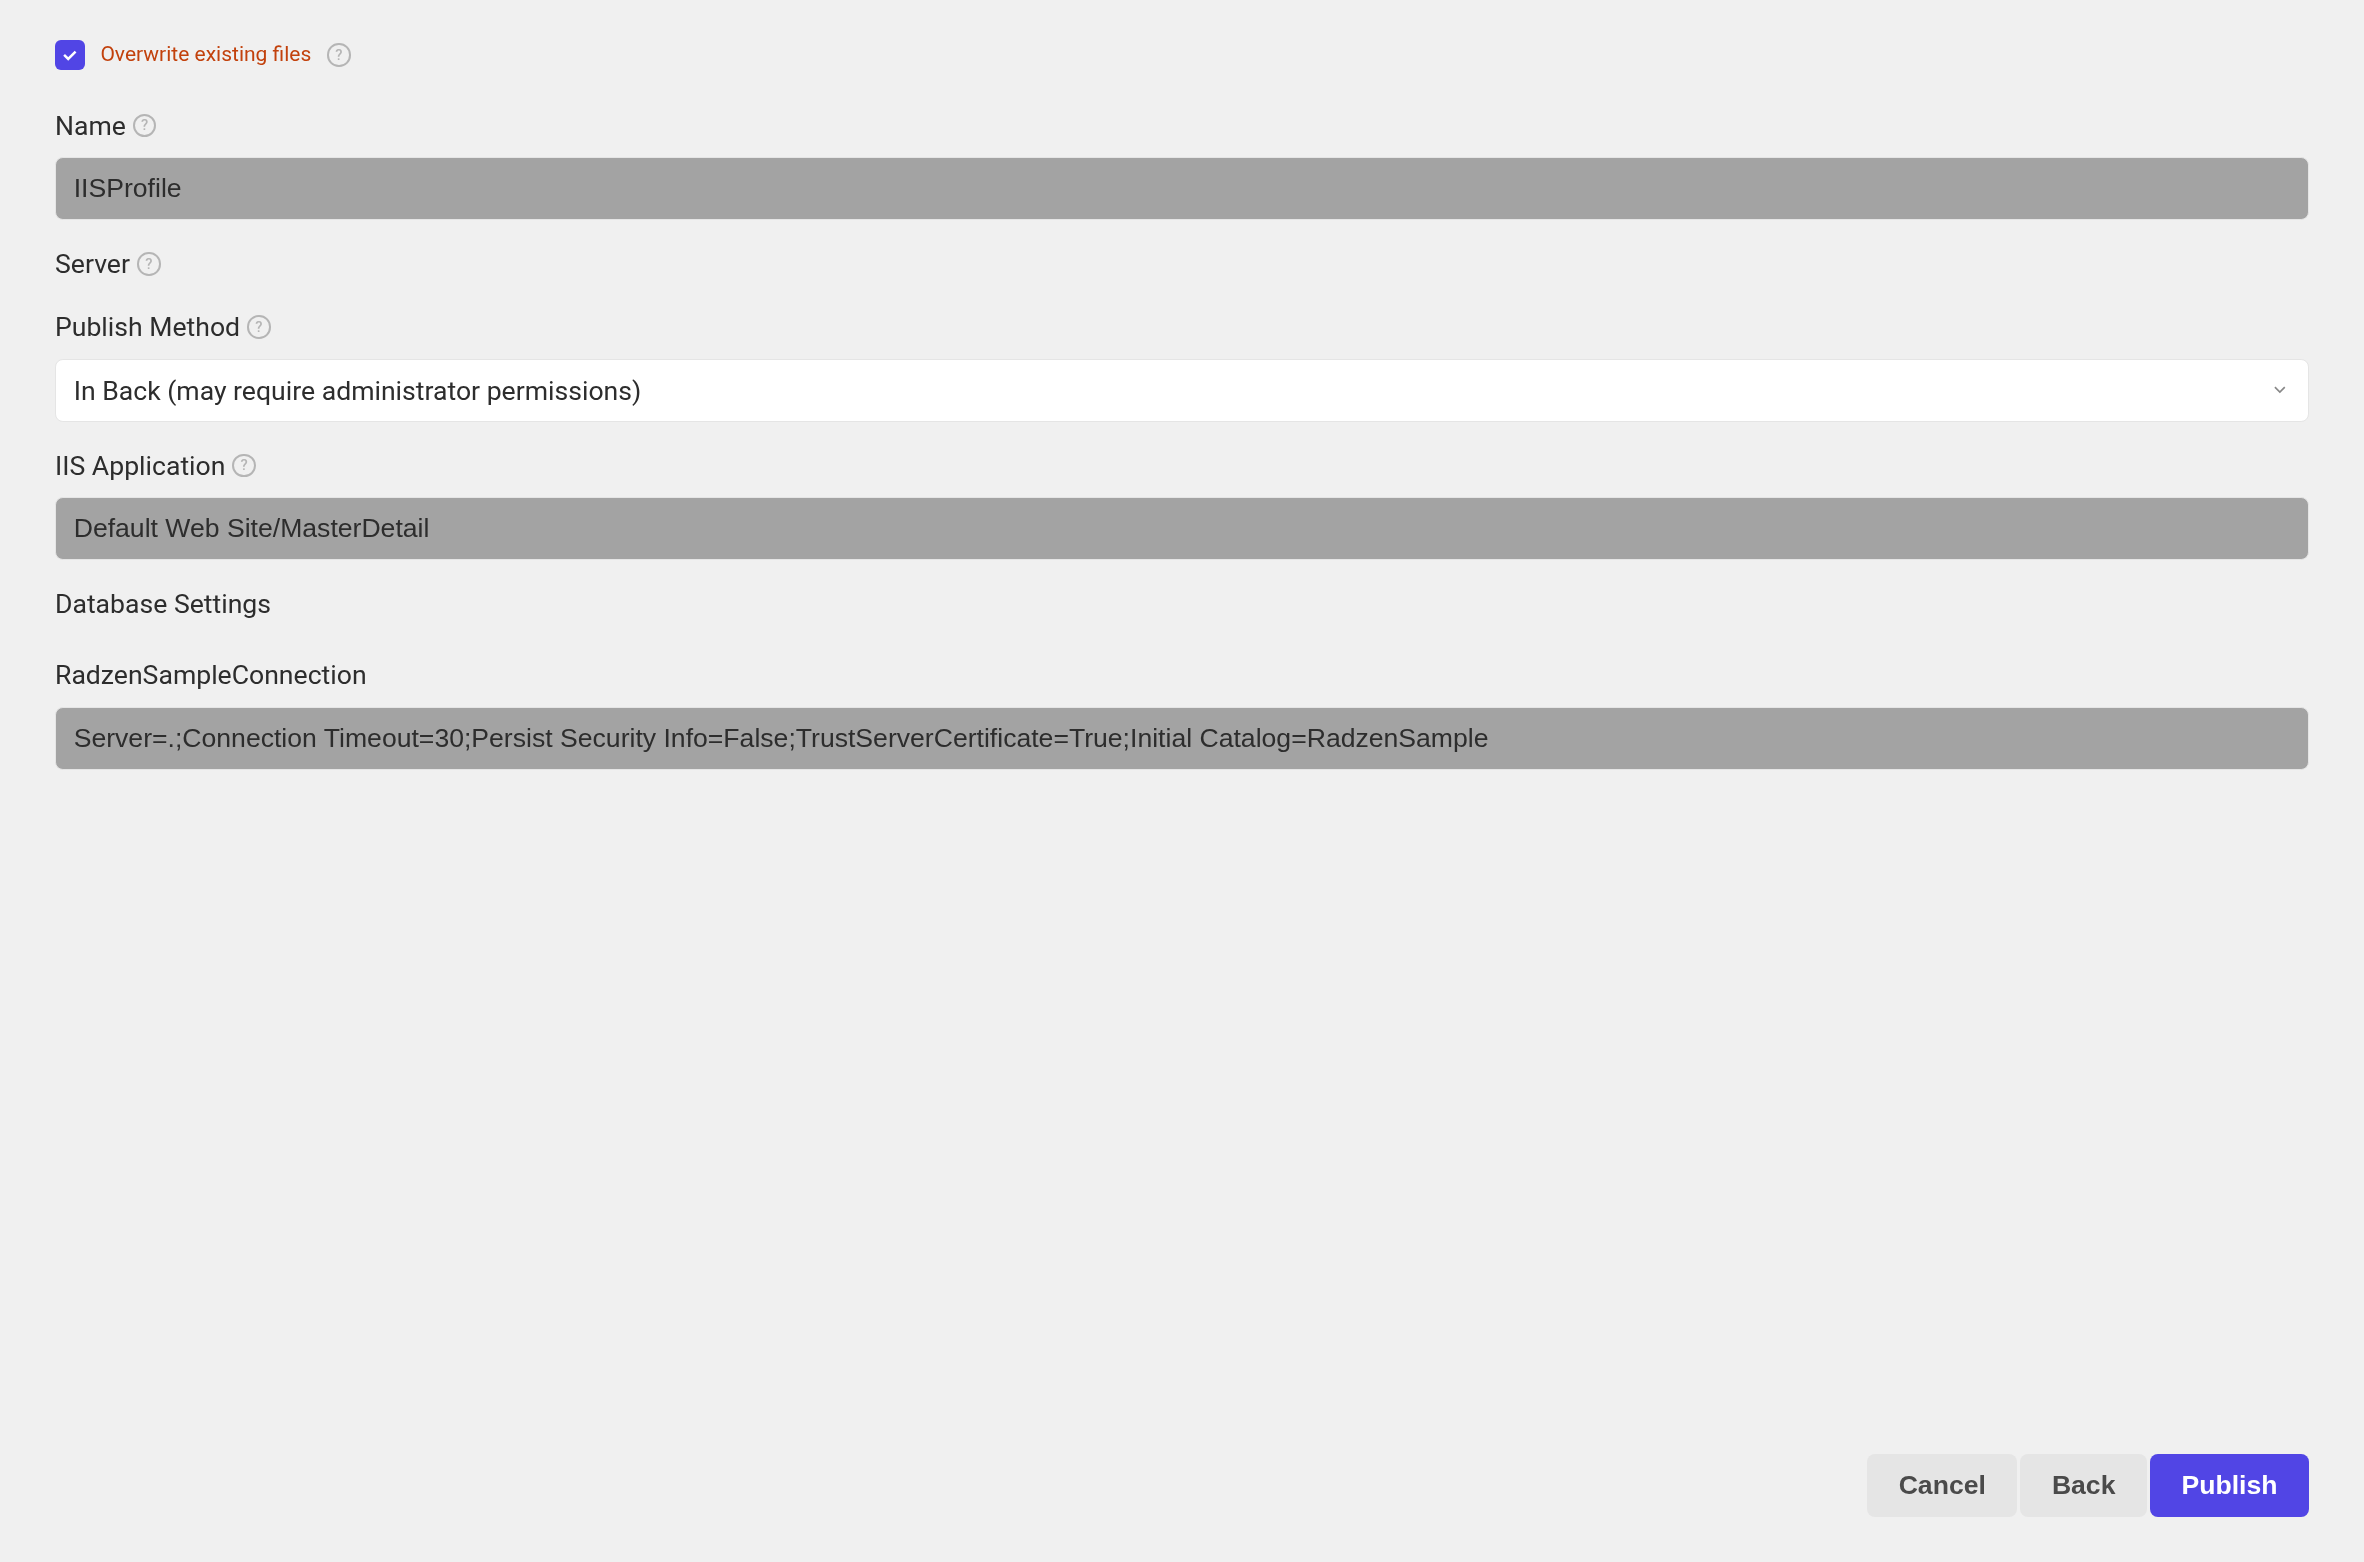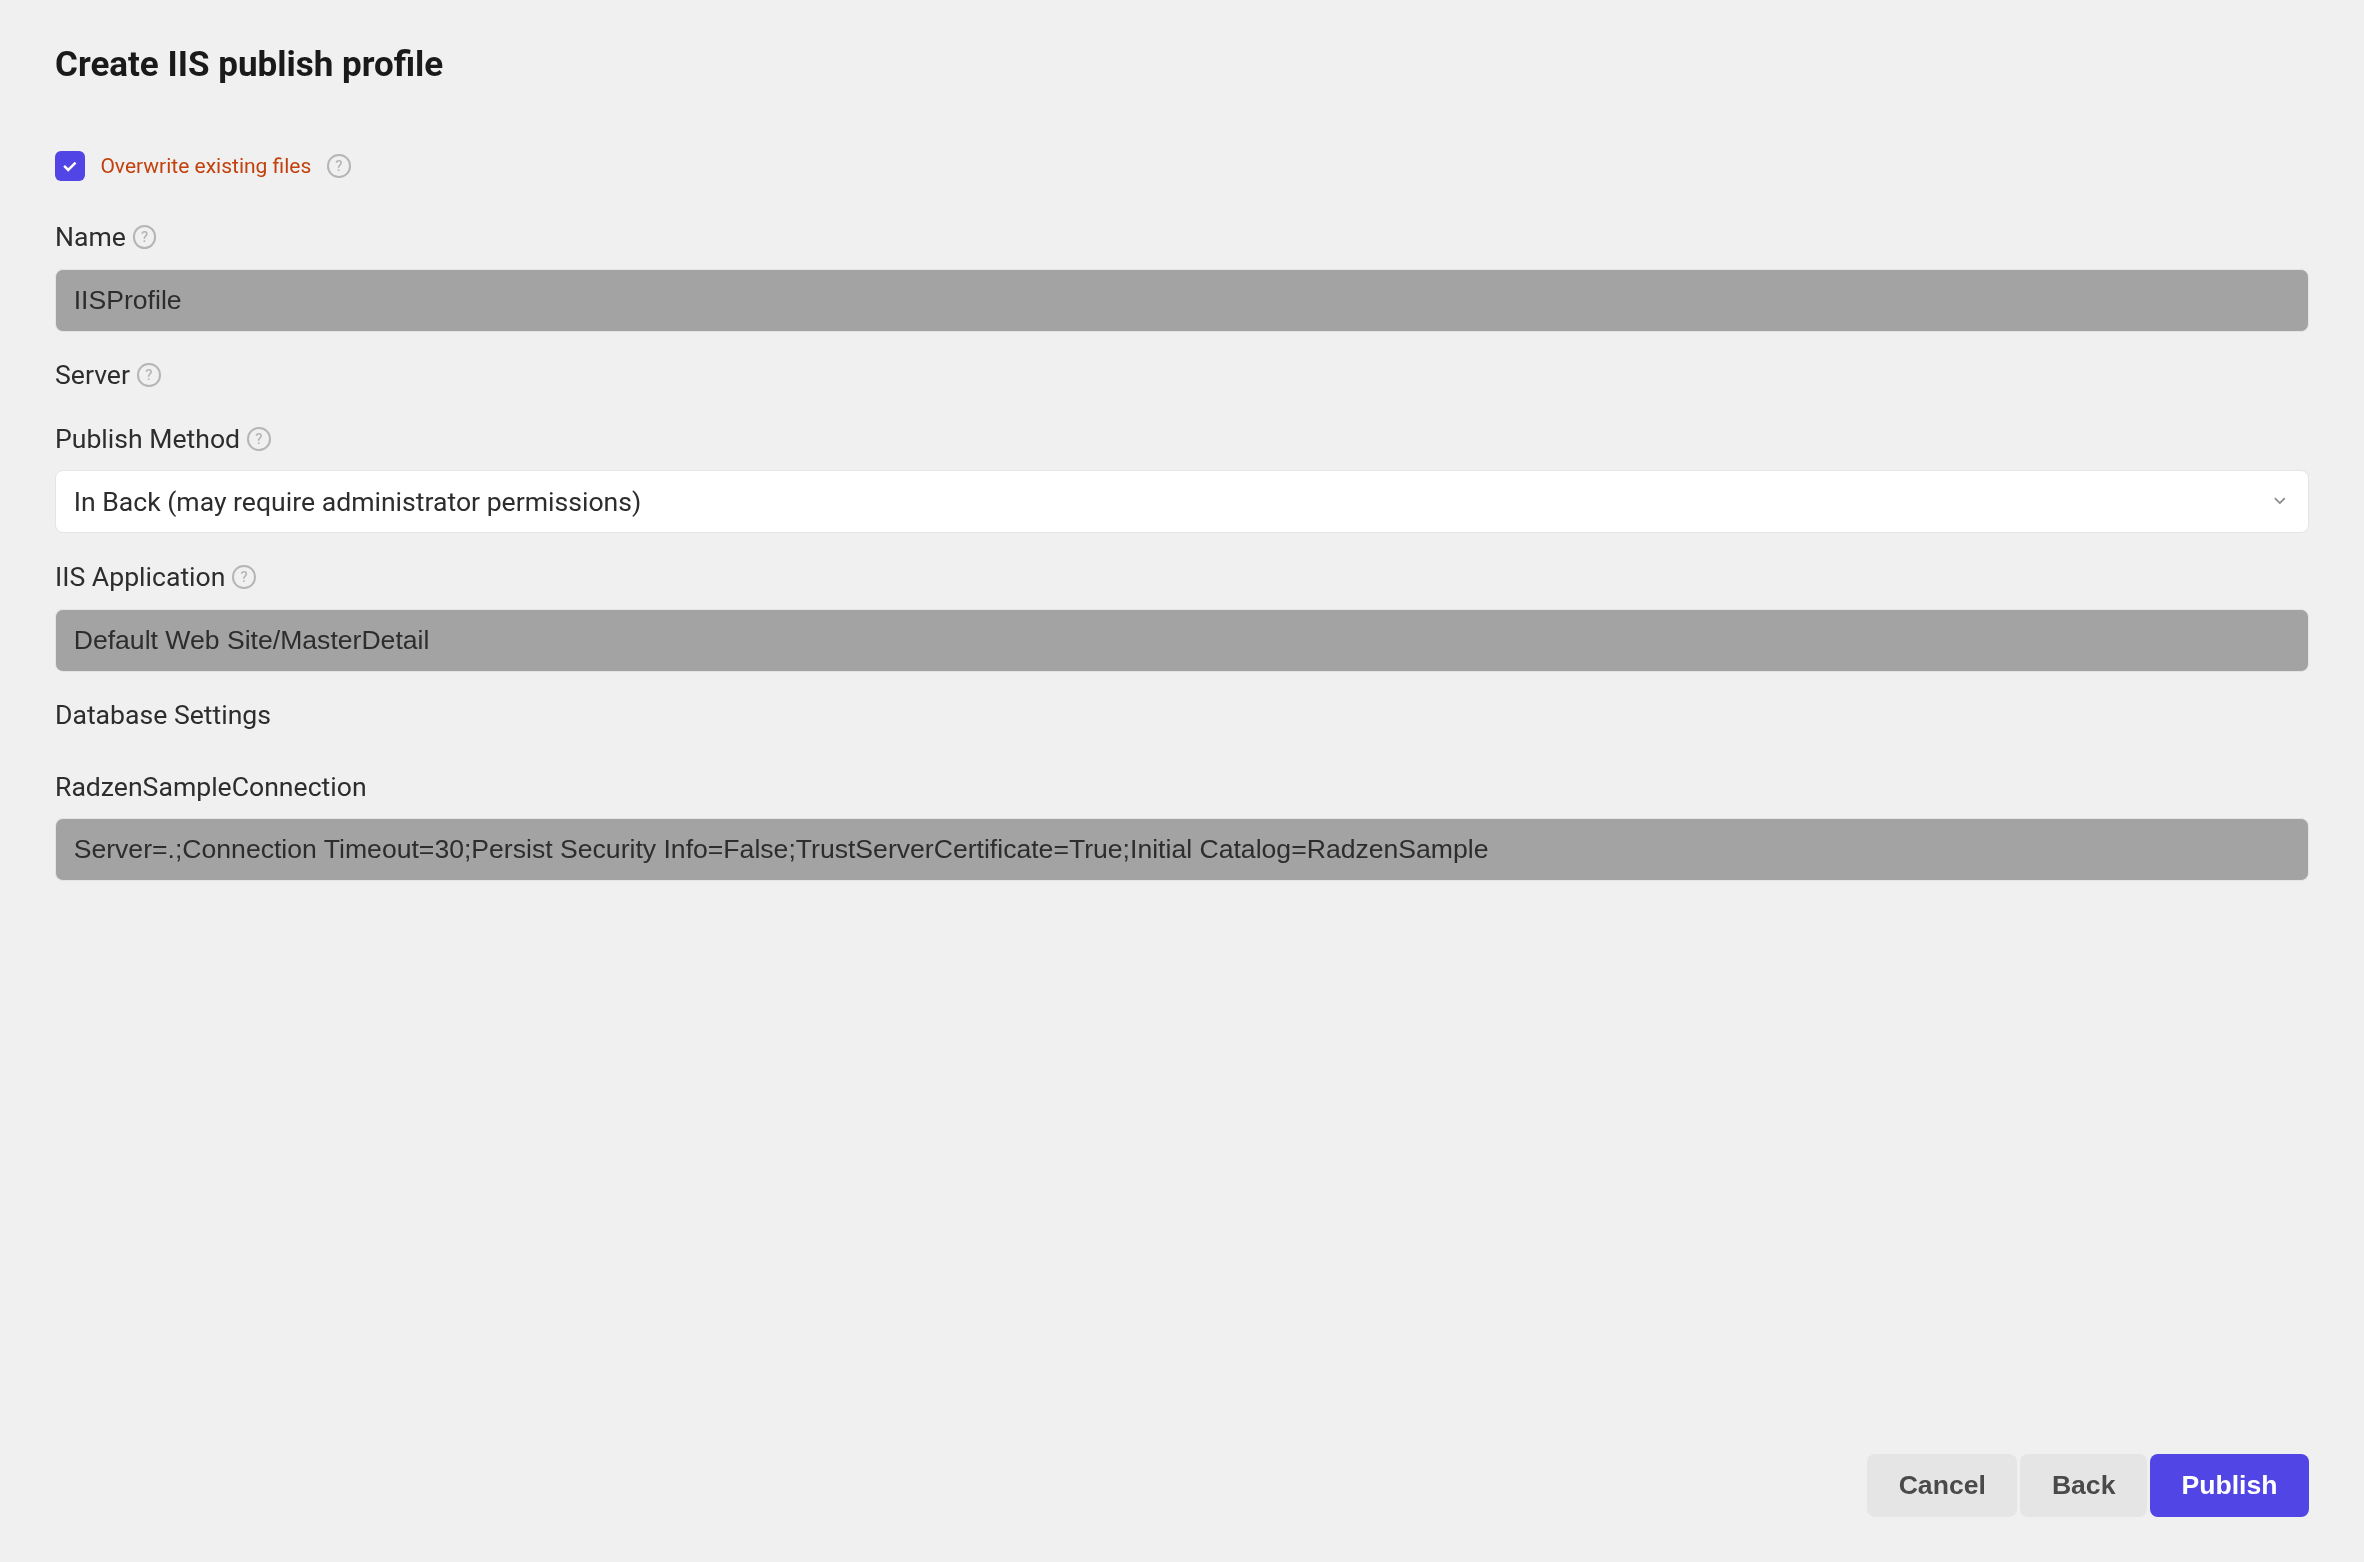--- a/index.html
+++ b/index.html
@@ -186,21 +186,20 @@
     .btn-primary {
       background: #5145e5;
       color: #ffffff;
     }
   </style>
 </head>
 <body>
 
 <div class="dialog">
 
-  <h1 class="dialog-title">Create IIS publish profile</h1>
 
   <div class="checkbox-row">
     <div class="checkbox">
       <svg viewBox="0 0 24 24">
         <polyline points="5 12 10 17 19 8"></polyline>
       </svg>
     </div>
     <span class="checkbox-label">Overwrite existing files</span>
     <span class="help-icon">?</span>
   </div>

